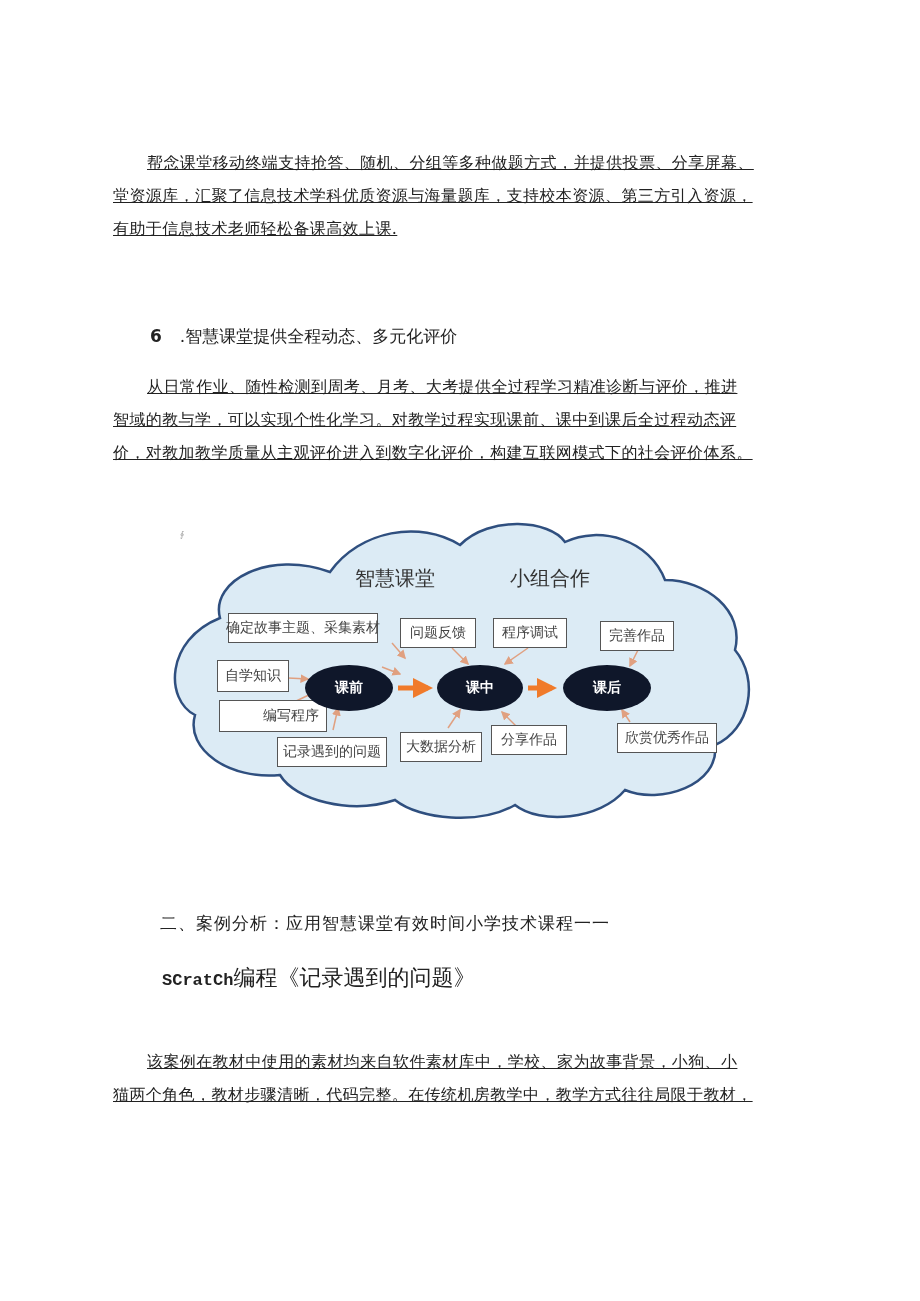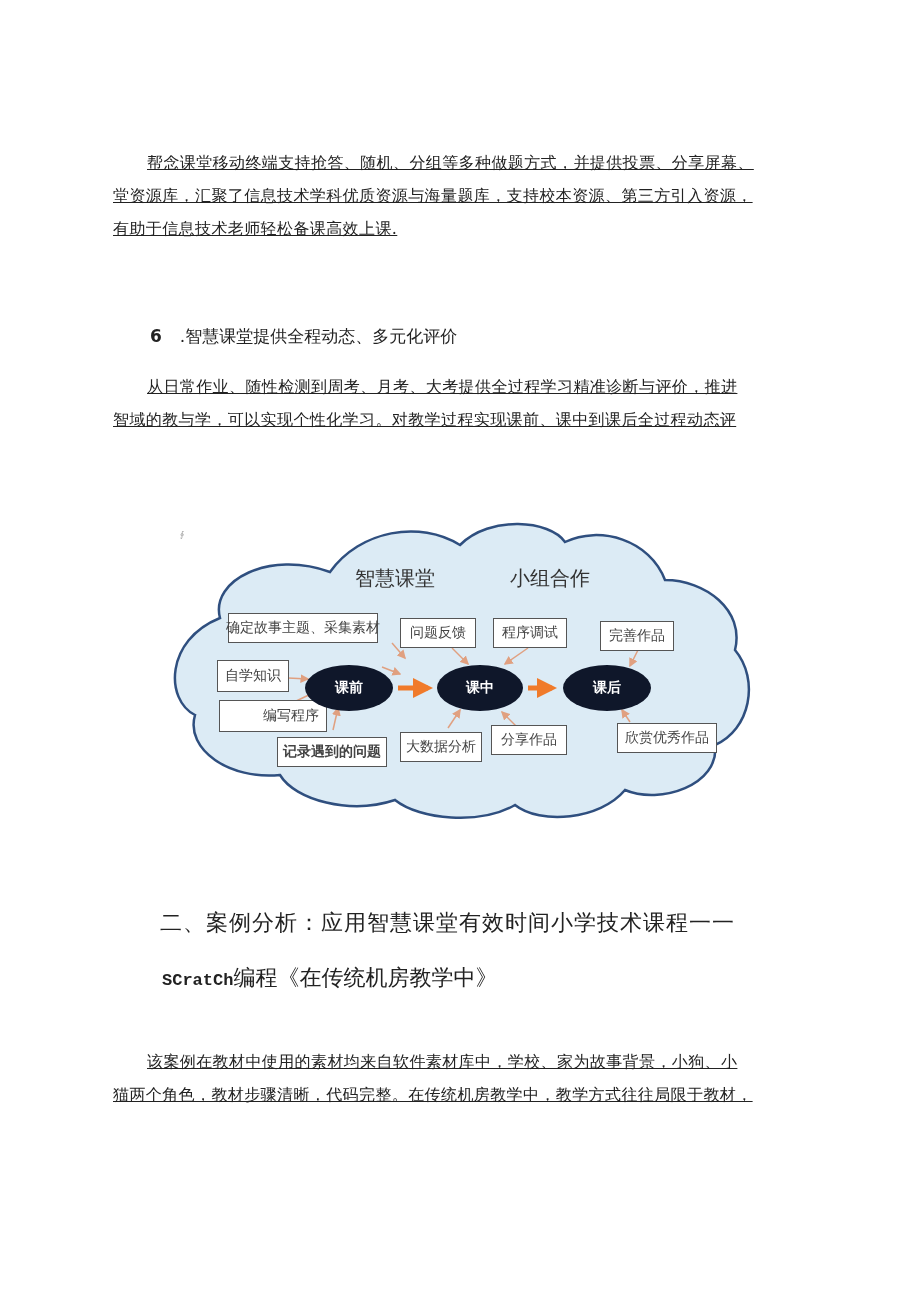--- a/index.html
+++ b/index.html
@@ -4,21 +4,21 @@
 <style>
   html, body { margin: 0; padding: 0; background: #ffffff; }
   body { width: 920px; height: 1301px; position: relative; overflow: hidden;
          font-family: "DejaVu Serif", "Liberation Serif", serif; color: #222; }
   .p { position: absolute; left: 113px; width: 700px; font-size: 16px; line-height: 33px;
        letter-spacing: 0.4px; text-align: justify; margin: 0; text-decoration: underline; }
   .indent { text-indent: 34px; }
   .line { display: block; white-space: nowrap; }
   .heading6 { position: absolute; left: 150px; top: 324px; font-size: 17px; line-height: 24px; }
   .heading6 .num { font-family: "DejaVu Sans", sans-serif; font-weight: bold; margin-right: 18px; }
-  .h2 { position: absolute; left: 160px; top: 905px; font-size: 22px; line-height: 36px; letter-spacing: 1px; white-space: nowrap; }
+  .h2 { position: absolute; left: 160px; top: 905px; font-size: 17px; line-height: 36px; letter-spacing: 1px; white-space: nowrap; }
   .h3 { position: absolute; left: 162px; top: 960px; font-size: 22px; line-height: 36px; white-space: nowrap; }
   .h3 .mono { font-family: "Liberation Mono", "DejaVu Sans Mono", monospace; font-weight: bold; font-size: 17px; }
   .diagram { position: absolute; left: 160px; top: 500px; width: 600px; height: 340px; }
   .box { position: absolute; background: #fff; border: 1.5px solid #555; font-family: "DejaVu Sans", sans-serif;
          font-size: 14px; color: #444; display: flex; align-items: center; justify-content: center; white-space: nowrap; }
   .oval { position: absolute; background: #0f172a; border-radius: 50%; color: #fff; font-family: "DejaVu Sans", sans-serif;
           font-size: 14px; font-weight: bold; display: flex; align-items: center; justify-content: center; }
   .cloud-title { position: absolute; font-family: "DejaVu Sans", sans-serif; font-size: 20px; color: #333; white-space: nowrap; }
   .marker { position: absolute; left: 20px; top: 30px; font-size: 8px; color: #999; }
 </style>
@@ -31,20 +31,21 @@
   <span class="line">有助于信息技术老师轻松备课高效上课.</span>
 </div>
 
 <div class="heading6">
   <span class="num">6</span><span>.智慧课堂提供全程动态、多元化评价</span>
 </div>
 
 <div class="p" style="top:370px;">
   <span class="line indent">从日常作业、随性检测到周考、月考、大考提供全过程学习精准诊断与评价，推进</span>
   <span class="line">智域的教与学，可以实现个性化学习。对教学过程实现课前、课中到课后全过程动态评</span>
+  <span class="line">价，对教加教学质量从主观评价进入到数字化评价，构建互联网模式下的社会评价体系。</span>
 </div>
 
 <div class="diagram">
   <svg width="600" height="340" style="position:absolute;left:0;top:0">
     <defs>
       <marker id="ah" markerWidth="6" markerHeight="6" refX="5" refY="3" orient="auto">
         <path d="M0,0 L6,3 L0,6 z" fill="#e0a080"></path>
       </marker>
       <marker id="ah2" markerWidth="4" markerHeight="4" refX="3" refY="2" orient="auto">
         <path d="M0,0 L4,2 L0,4 z" fill="#f07a2a"></path>
@@ -70,34 +71,34 @@
   </svg>
 
   <span class="marker">∮</span>
 
   <span class="cloud-title" style="left:195px;top:65px;">智慧课堂</span>
   <span class="cloud-title" style="left:350px;top:65px;">小组合作</span>
 
   <div class="box" style="left:68px;top:113px;width:148px;height:28px;">确定故事主题、采集素材</div>
   <div class="box" style="left:57px;top:160px;width:70px;height:30px;">自学知识</div>
   <div class="box" style="left:59px;top:200px;width:70px;height:30px;padding-left:36px;">编写程序</div>
-  <div class="box" style="left:117px;top:237px;width:108px;height:28px;font-weight:bold;">记录遇到的问题</div>
+  <div class="box" style="left:117px;top:237px;width:108px;height:28px;">记录遇到的问题</div>
 
   <div class="box" style="left:240px;top:118px;width:74px;height:28px;">问题反馈</div>
   <div class="box" style="left:333px;top:118px;width:72px;height:28px;">程序调试</div>
   <div class="box" style="left:240px;top:232px;width:80px;height:28px;">大数据分析</div>
   <div class="box" style="left:331px;top:225px;width:74px;height:28px;">分享作品</div>
 
   <div class="box" style="left:440px;top:121px;width:72px;height:28px;">完善作品</div>
   <div class="box" style="left:413px;top:223px;width:98px;height:28px;margin-left:44px;">欣赏优秀作品</div>
 
   <div class="oval" style="left:145px;top:165px;width:88px;height:46px;">课前</div>
   <div class="oval" style="left:277px;top:165px;width:86px;height:46px;">课中</div>
   <div class="oval" style="left:403px;top:165px;width:88px;height:46px;">课后</div>
 </div>
 
 <div class="h2">二、案例分析：应用智慧课堂有效时间小学技术课程一一</div>
-<div class="h3"><span class="mono">SCratCh</span><span>编程《在传统机房教学中》</span></div>
+<div class="h3"><span class="mono">SCratCh</span><span>编程《记录遇到的问题》</span></div>
 
 <div class="p" style="top:1045px;">
   <span class="line indent">该案例在教材中使用的素材均来自软件素材库中，学校、家为故事背景，小狗、小</span>
   <span class="line">猫两个角色，教材步骤清晰，代码完整。在传统机房教学中，教学方式往往局限于教材，</span>
 </div>
 
 </body></html>

